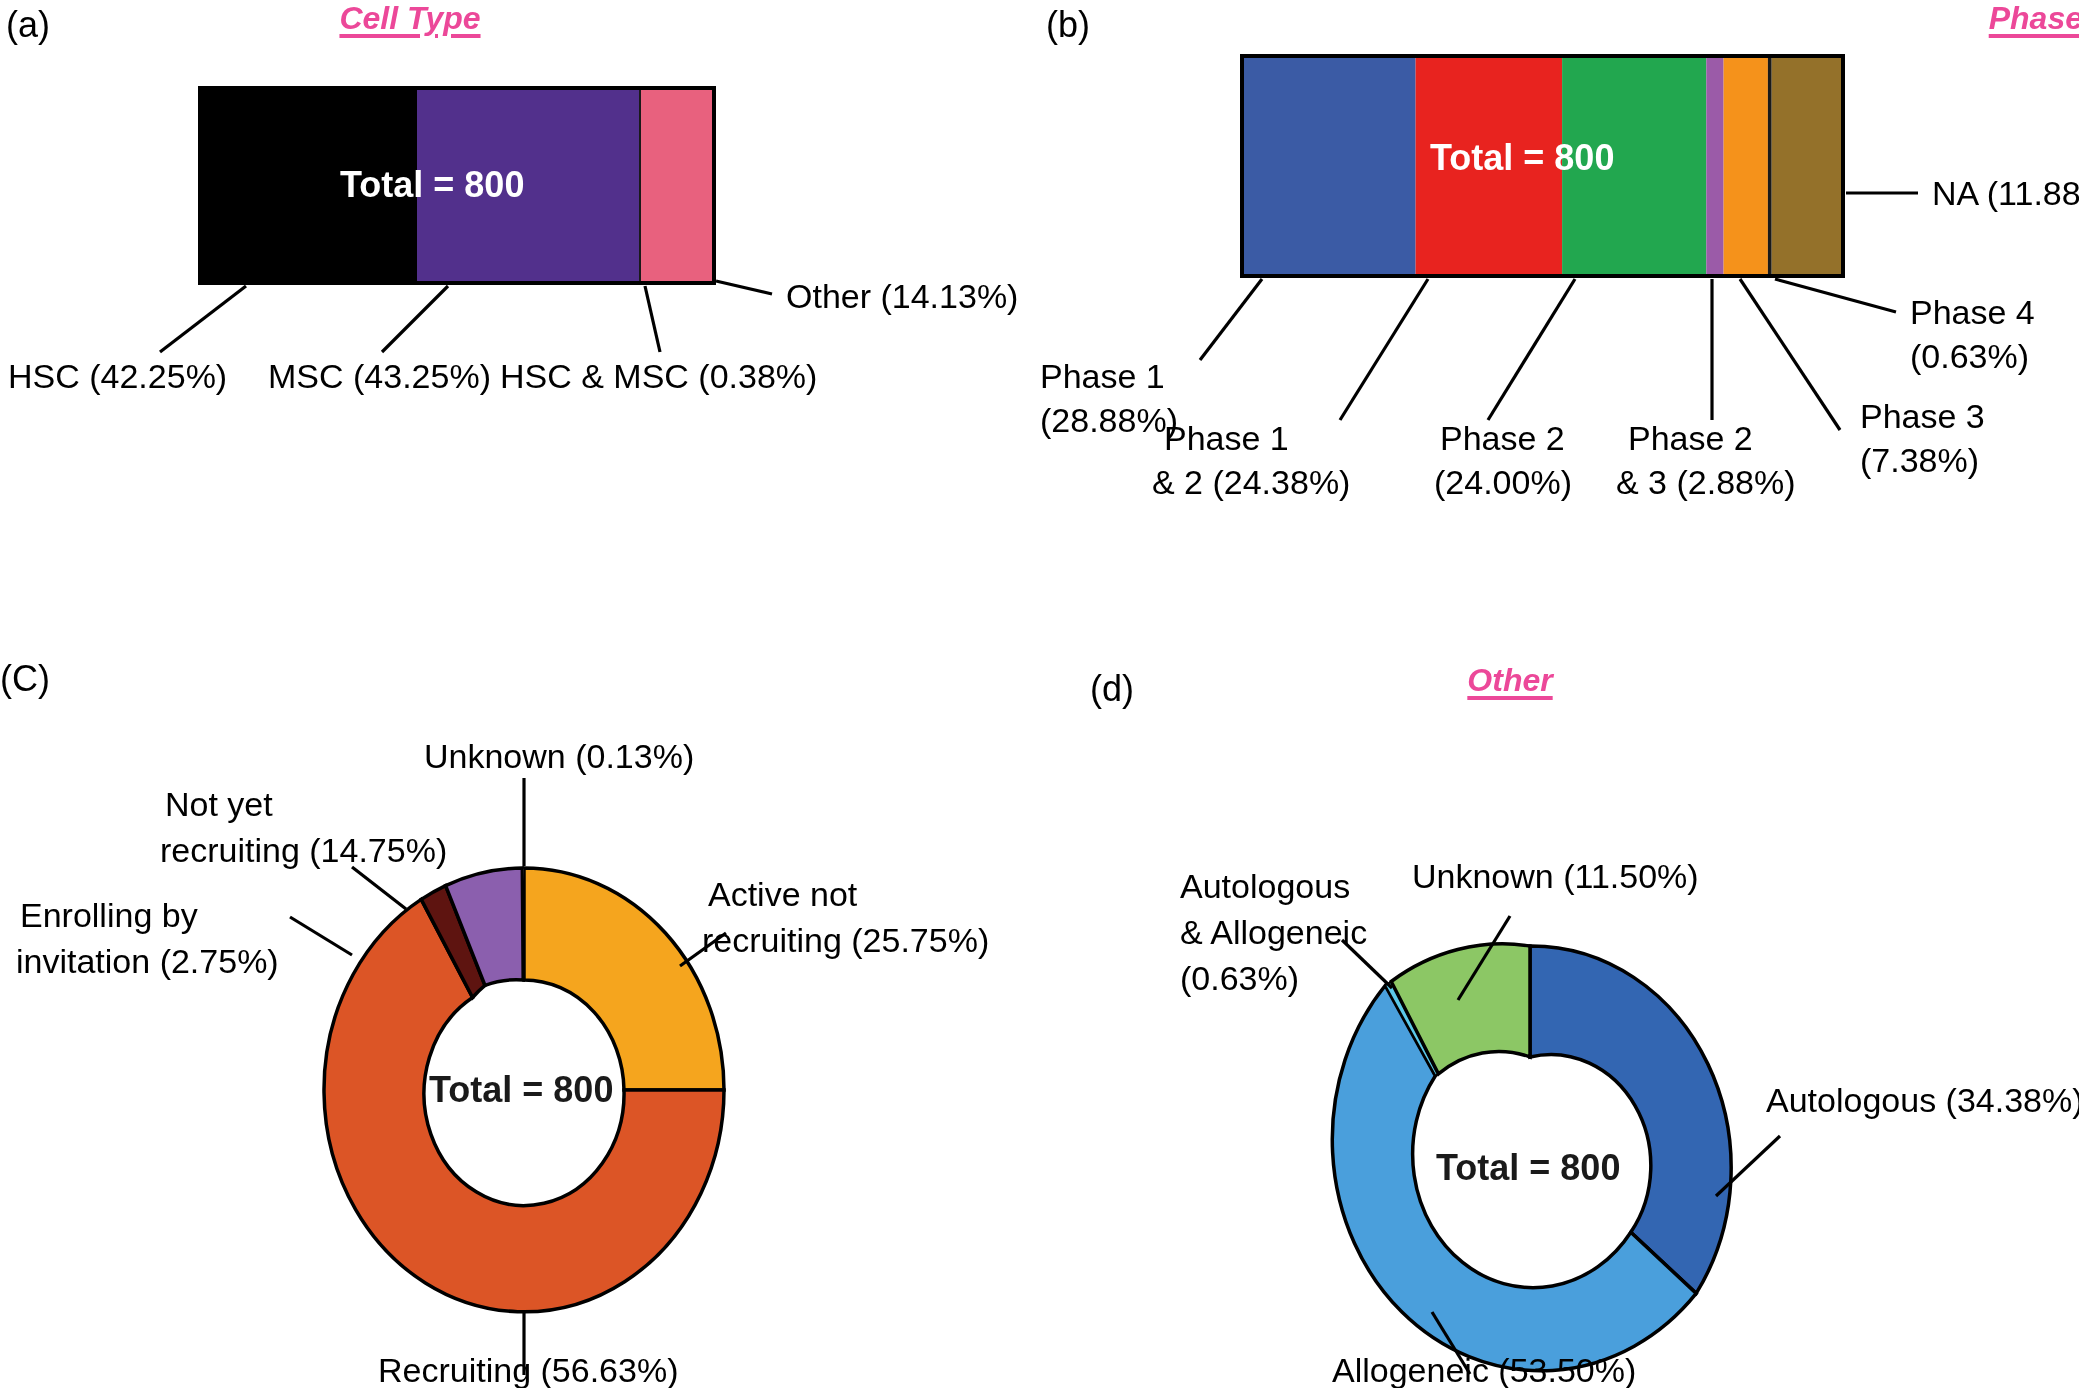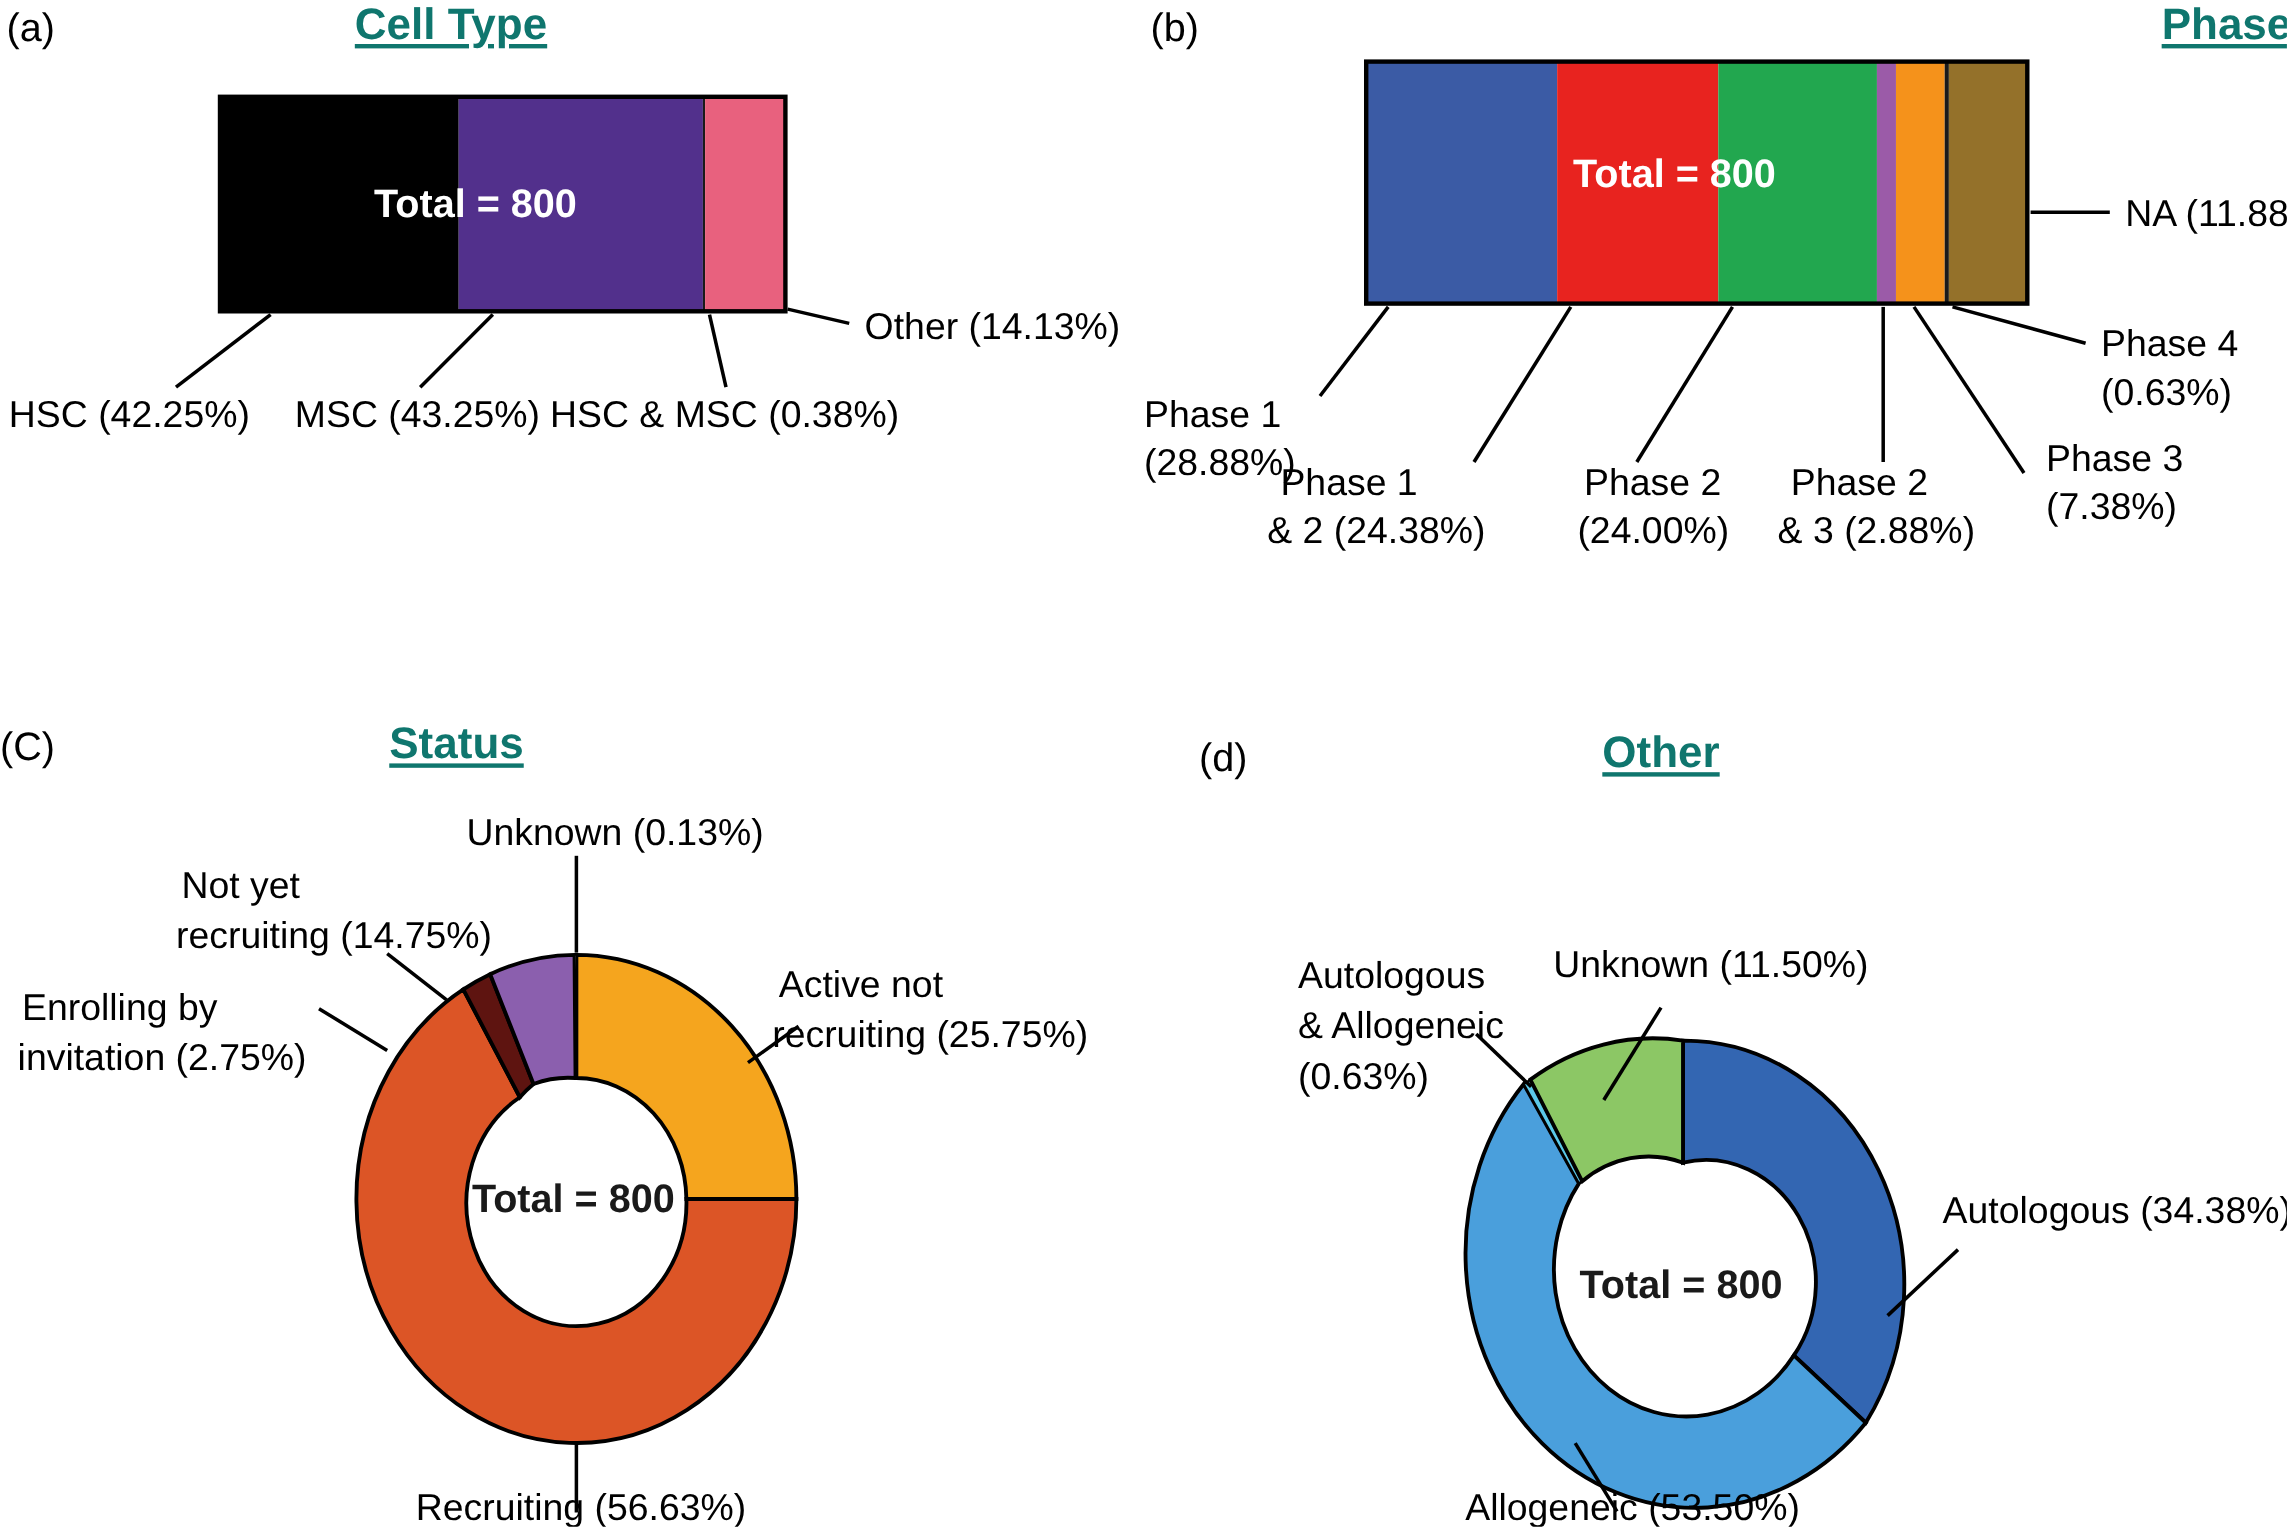--- a/index.html
+++ b/index.html
@@ -32,28 +32,29 @@
   .panel-letter {
     position: absolute;
     font-size: 36px;
     font-weight: 400;
     letter-spacing: 0px;
     color: #000;
     white-space: nowrap;
   }
   .panel-title {
     position: absolute;
-    font-size: 40px;
+    font-size: 32px;
     font-weight: bold;
     text-decoration: underline;
     text-decoration-thickness: 4px;
     text-underline-offset: 5px;
-    color: #0f766e;
+    color: #ec4899;
     white-space: nowrap;
     text-align: center;
+    font-style: italic;
   }
   svg { display: block; overflow: visible; }
   .lbl {
     font-family: "Liberation Sans", sans-serif;
     font-size: 34px;
     fill: #000;
   }
   .center-text {
     font-family: "Liberation Sans", sans-serif;
     font-size: 36px;
@@ -150,21 +151,20 @@
       <text class="lbl" x="820" y="428">Phase 3</text>
       <text class="lbl" x="820" y="472">(7.38%)</text>
 
       <text class="lbl" x="870" y="324">Phase 4</text>
       <text class="lbl" x="870" y="368">(0.63%)</text>
     </svg>
   </div>
 
   <div class="panel panel-c">
     <div class="panel-letter" style="left:0px; top:18px;">(C)</div>
-    <div class="panel-title" style="left:215px; top:14px; width:400px;">Status</div>
 
     <svg width="1040" height="748" viewBox="0 0 1040 748">
 
       <g>
 
         <path d="M 524,228 A 200,222 0 0 1 724,450 L 624,450 A 100,112 0 0 0 524,340 Z" fill="#F5A51E" class="seg-stroke"></path>
 
         <path d="M 724,450 A 200,222 0 1 1 421.2,259.4 L 472.6,357.5 A 100,112 0 1 0 624,450 Z" fill="#DC5526" class="seg-stroke"></path>
 
         <path d="M 421.2,259.4 A 200,222 0 0 1 445.6,245.6 L 485,345.4 A 100,112 0 0 0 472.6,357.5 Z" fill="#5E1410" class="seg-stroke"></path>

